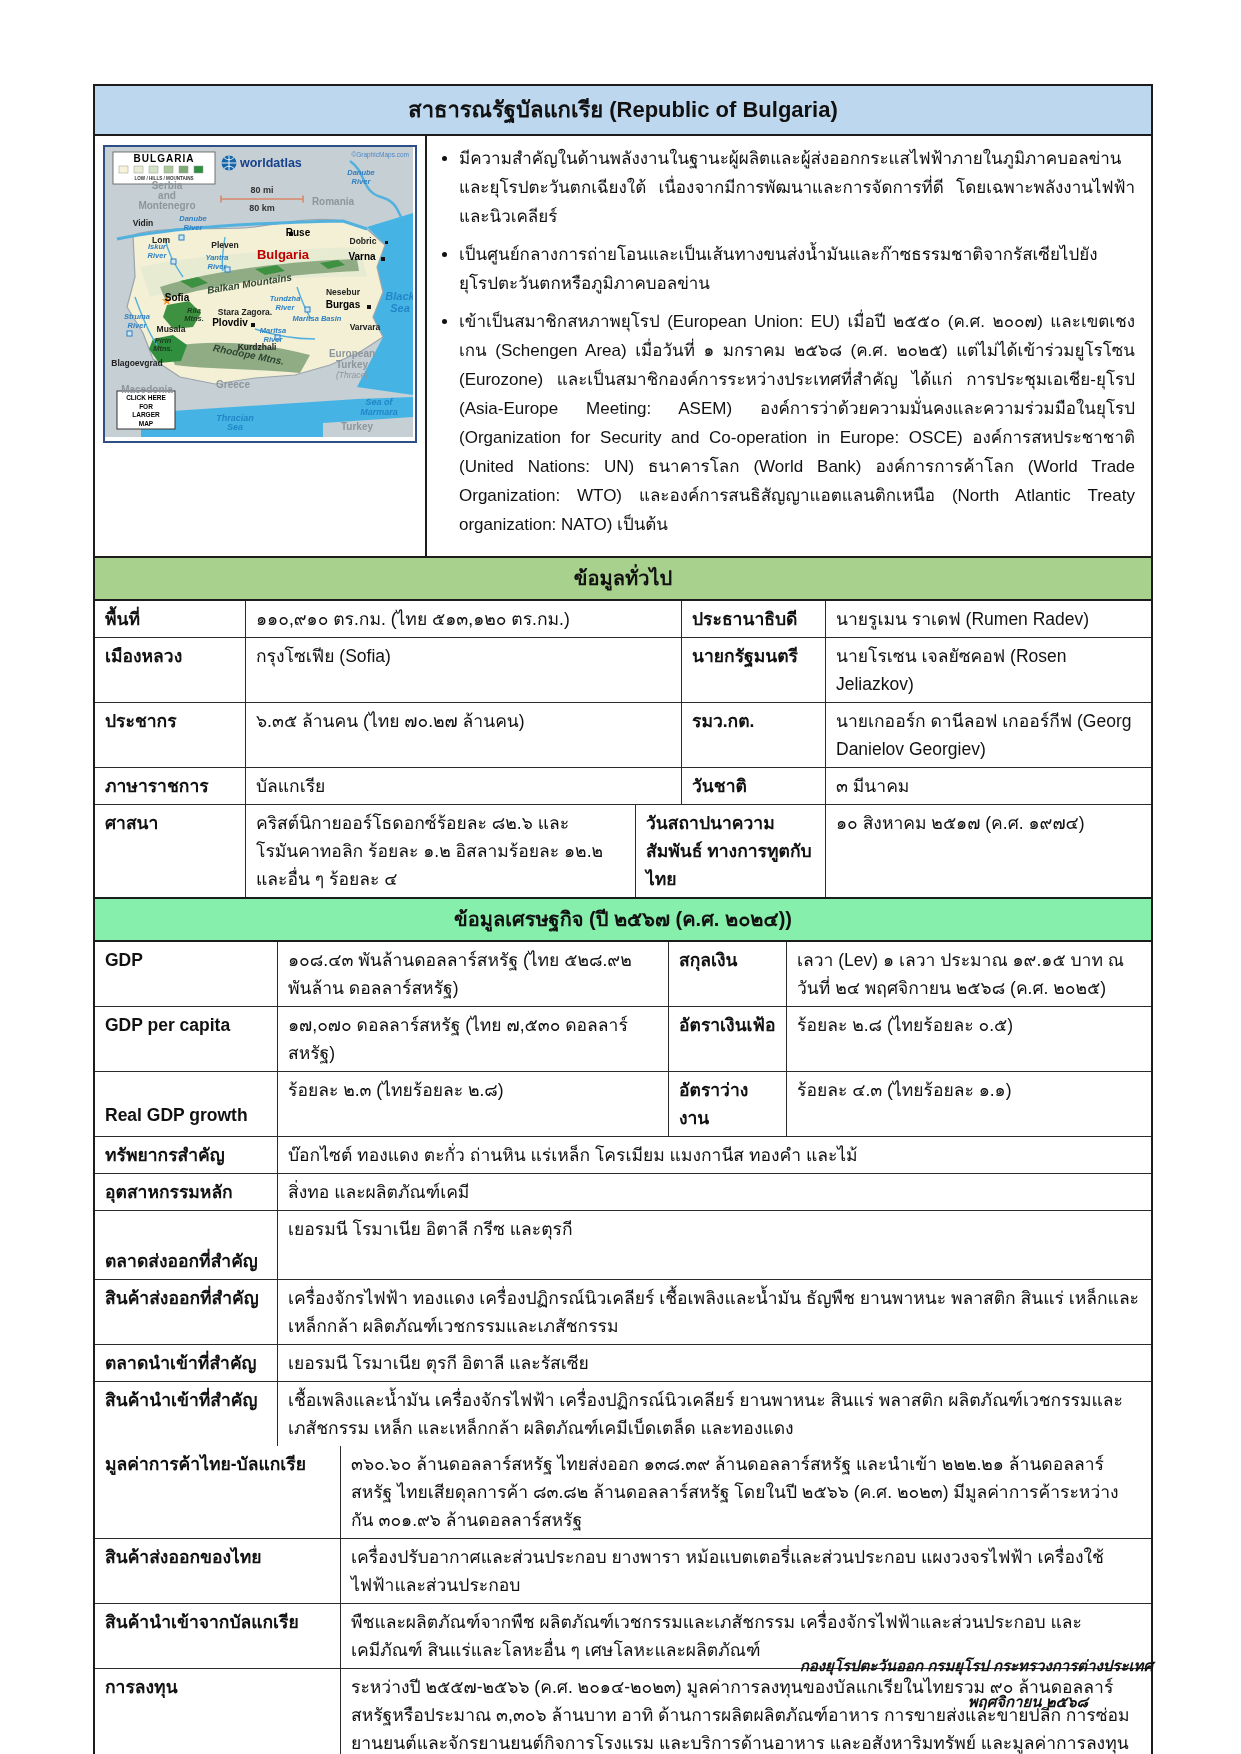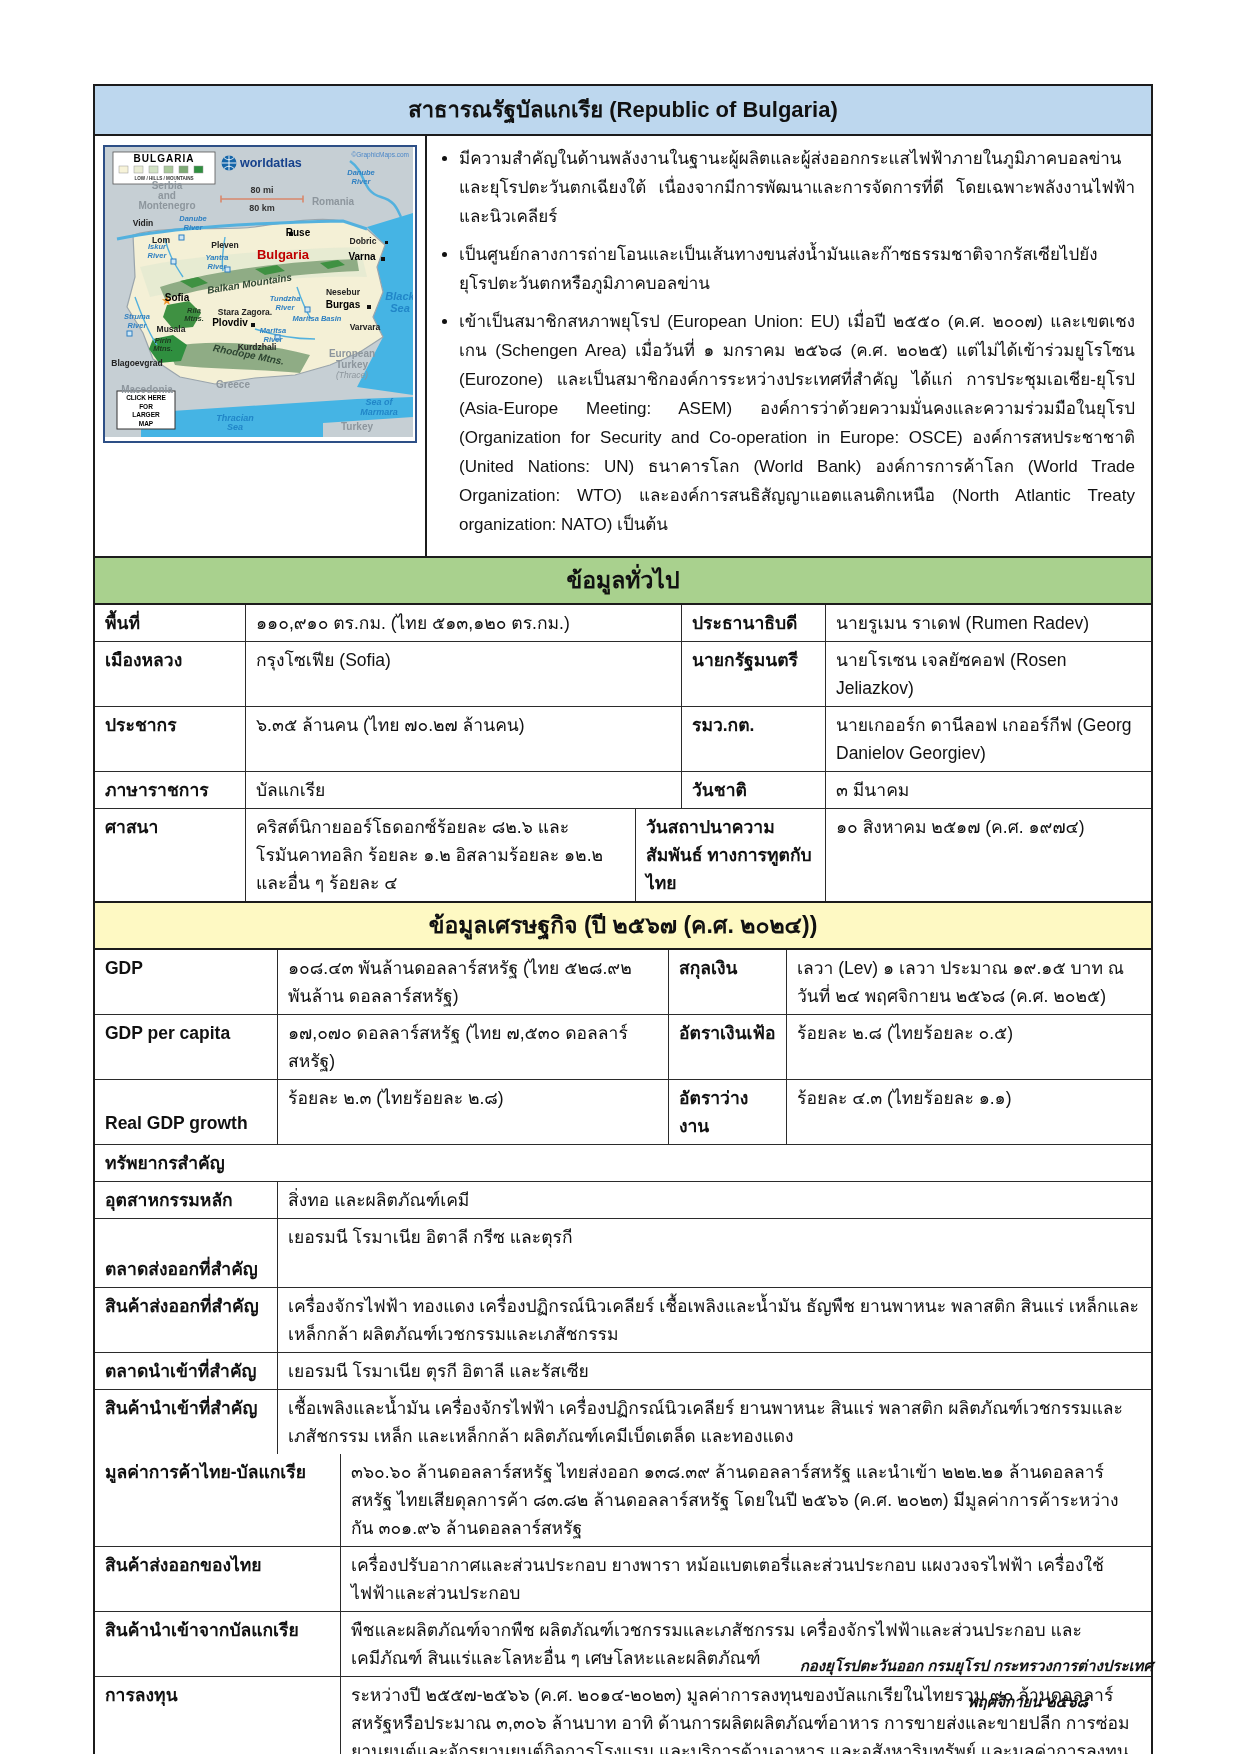--- a/index.html
+++ b/index.html
@@ -17,21 +17,21 @@
     border-bottom:2px solid #1c1c1c;
   }
   .overview-row{display:flex;align-items:stretch;}
   .map-cell{width:332px;min-width:332px;border-right:2px solid #1c1c1c;
     padding:9px 8px;box-sizing:border-box;}
   .map-frame{border:2px solid #2d4f86;}
   .bullets-cell{flex:1;padding:2px 16px 8px 6px;box-sizing:border-box;}
   ul.bullets{margin:6px 0 0 0;padding-left:26px;}
   ul.bullets li{font-size:17px;line-height:29px;margin-bottom:9px;text-align:justify;}
   .band{
-    text-align:center;font-weight:bold;font-size:23px;padding:4px 0 5px 0;
+    text-align:center;font-weight:bold;font-size:20px;padding:4px 0 5px 0;
     border-top:2px solid #1c1c1c;border-bottom:2px solid #1c1c1c;
   }
   .rows .row{display:flex;border-top:1.5px solid #2b2b2b;}
   .rows .row:first-child{border-top:none;}
   .cell{
     padding:4px 10px;font-size:17.5px;line-height:28px;box-sizing:border-box;
     overflow-wrap:anywhere;
   }
   .cell + .cell{border-left:1.5px solid #2b2b2b;}
   .lbl{font-weight:bold;}
@@ -250,21 +250,21 @@
         <div class="cell grow">๓ มีนาคม</div>
       </div>
       <div class="row">
         <div class="cell lbl" style="width: 150px;">ศาสนา</div>
         <div class="cell " style="width: 390px;">คริสต์นิกายออร์โธดอกซ์ร้อยละ ๘๒.๖ และโรมันคาทอลิก ร้อยละ ๑.๒ อิสลามร้อยละ ๑๒.๒ และอื่น ๆ ร้อยละ ๔</div>
         <div class="cell lbl" style="width: 190px;">วันสถาปนาความสัมพันธ์ ทางการทูตกับไทย</div>
         <div class="cell grow">๑๐ สิงหาคม ๒๕๑๗ (ค.ศ. ๑๙๗๔)</div>
       </div>
     </div>
 
-  <div class="band" id="band-economy" style="background: #fef9c3;">ข้อมูลเศรษฐกิจ (ปี ๒๕๖๗ (ค.ศ. ๒๐๒๔))</div>
+  <div class="band" id="band-economy" style="background: #86efac;">ข้อมูลเศรษฐกิจ (ปี ๒๕๖๗ (ค.ศ. ๒๐๒๔))</div>
   <div class="rows" id="economy-rows">
       <div class="row">
         <div class="cell lbl" style="width: 182px;">GDP</div>
         <div class="cell " style="width: 391px;">๑๐๘.๔๓ พันล้านดอลลาร์สหรัฐ (ไทย ๕๒๘.๙๒ พันล้าน ดอลลาร์สหรัฐ)</div>
         <div class="cell lbl" style="width: 118px;">สกุลเงิน</div>
         <div class="cell grow">เลวา (Lev) ๑ เลวา ประมาณ ๑๙.๑๕ บาท ณ วันที่ ๒๔ พฤศจิกายน ๒๕๖๘ (ค.ศ. ๒๐๒๕)</div>
       </div>
       <div class="row">
         <div class="cell lbl" style="width: 182px;">GDP per capita</div>
         <div class="cell " style="width: 391px;">๑๗,๐๗๐ ดอลลาร์สหรัฐ (ไทย ๗,๕๓๐ ดอลลาร์สหรัฐ)</div>
@@ -272,20 +272,21 @@
         <div class="cell grow">ร้อยละ ๒.๘ (ไทยร้อยละ ๐.๕)</div>
       </div>
       <div class="row">
         <div class="cell lbl" style="width: 182px; margin-top: 25px;">Real GDP growth</div>
         <div class="cell " style="width: 391px;">ร้อยละ ๒.๓ (ไทยร้อยละ ๒.๘)</div>
         <div class="cell lbl" style="width: 118px;">อัตราว่างงาน</div>
         <div class="cell grow">ร้อยละ ๔.๓ (ไทยร้อยละ ๑.๑)</div>
       </div>
       <div class="row">
         <div class="cell lbl" style="width: 182px;">ทรัพยากรสำคัญ</div>
+        <div class="cell grow">บ๊อกไซต์ ทองแดง ตะกั่ว ถ่านหิน แร่เหล็ก โครเมียม แมงกานีส ทองคำ และไม้</div>
       </div>
       <div class="row">
         <div class="cell lbl" style="width: 182px;">อุตสาหกรรมหลัก</div>
         <div class="cell grow">สิ่งทอ และผลิตภัณฑ์เคมี</div>
       </div>
       <div class="row">
         <div class="cell lbl" style="width: 182px; margin-top: 32px;">ตลาดส่งออกที่สำคัญ</div>
         <div class="cell grow">เยอรมนี โรมาเนีย อิตาลี กรีซ และตุรกี</div>
       </div>
       <div class="row">

